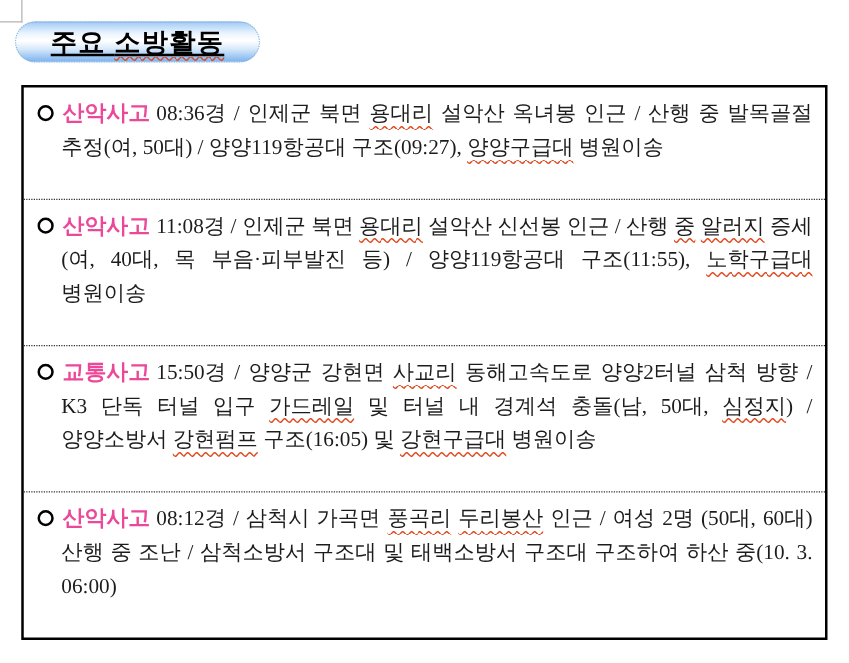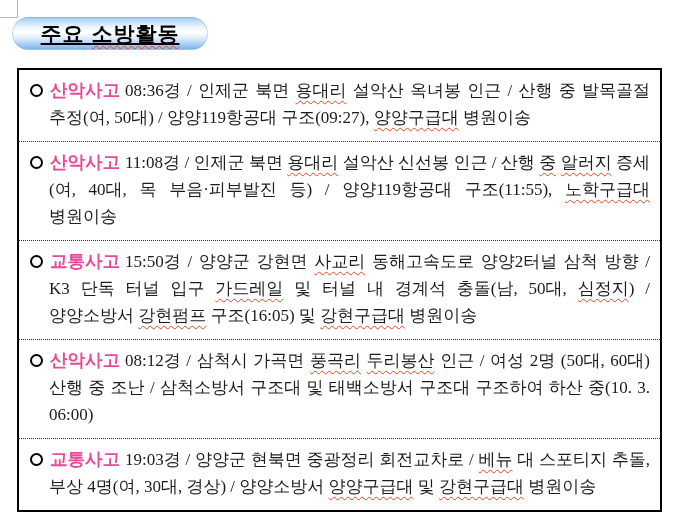--- a/index.html
+++ b/index.html
@@ -78,14 +78,13 @@
 <div class="title-badge">
   <span class="pre">주요 </span>
     <span class="wavy">소방활동</span>
 </div>
 
 <div class="report-box">
     <p class="item"><span class="bullet"></span><span class="cat">산악사고</span><span>08:36경 / 인제군 북면 </span><span class="wavy">용대리</span><span> 설악산 옥녀봉 인근 / 산행 중 발목골절 추정(여, 50대) / 양양119항공대 구조(09:27), </span><span class="wavy">양양구급대</span><span> 병원이송</span></p>
     <p class="item"><span class="bullet"></span><span class="cat">산악사고</span><span>11:08경 / 인제군 북면 </span><span class="wavy">용대리</span><span> 설악산 신선봉 인근 / 산행 </span><span class="wavy">중</span><span> </span><span class="wavy">알러지</span><span> 증세(여, 40대, 목 부음·피부발진 등) / 양양119항공대 구조(11:55), </span><span class="wavy">노학구급대</span><span> 병원이송</span></p>
     <p class="item"><span class="bullet"></span><span class="cat">교통사고</span><span>15:50경 / 양양군 강현면 </span><span class="wavy">사교리</span><span> 동해고속도로 양양2터널 삼척 방향 / K3 단독 터널 입구 </span><span class="wavy">가드레일</span><span> 및 터널 내 경계석 충돌(남, 50대, </span><span class="wavy">심정지</span><span>) / 양양소방서 </span><span class="wavy">강현펌프</span><span> 구조(16:05) 및 </span><span class="wavy">강현구급대</span><span> 병원이송</span></p>
     <p class="item"><span class="bullet"></span><span class="cat">산악사고</span><span>08:12경 / 삼척시 가곡면 </span><span class="wavy">풍곡리</span><span> </span><span class="wavy">두리봉산</span><span> 인근 / 여성 2명 (50대, 60대) 산행 중 조난 / 삼척소방서 구조대 및 태백소방서 구조대 구조하여 하산 중(10. 3. 06:00)</span></p>
-    <p class="item"><span class="bullet"></span><span class="cat">교통사고</span><span>19:03경 / 양양군 현북면 중광정리 회전교차로 / </span><span class="wavy">베뉴</span><span> 대 스포티지 추돌, 부상 4명(여, 30대, 경상) / 양양소방서 </span><span class="wavy">양양구급대</span><span> 및 </span><span class="wavy">강현구급대</span><span> 병원이송</span></p>
   </div>
 
 </body></html>

